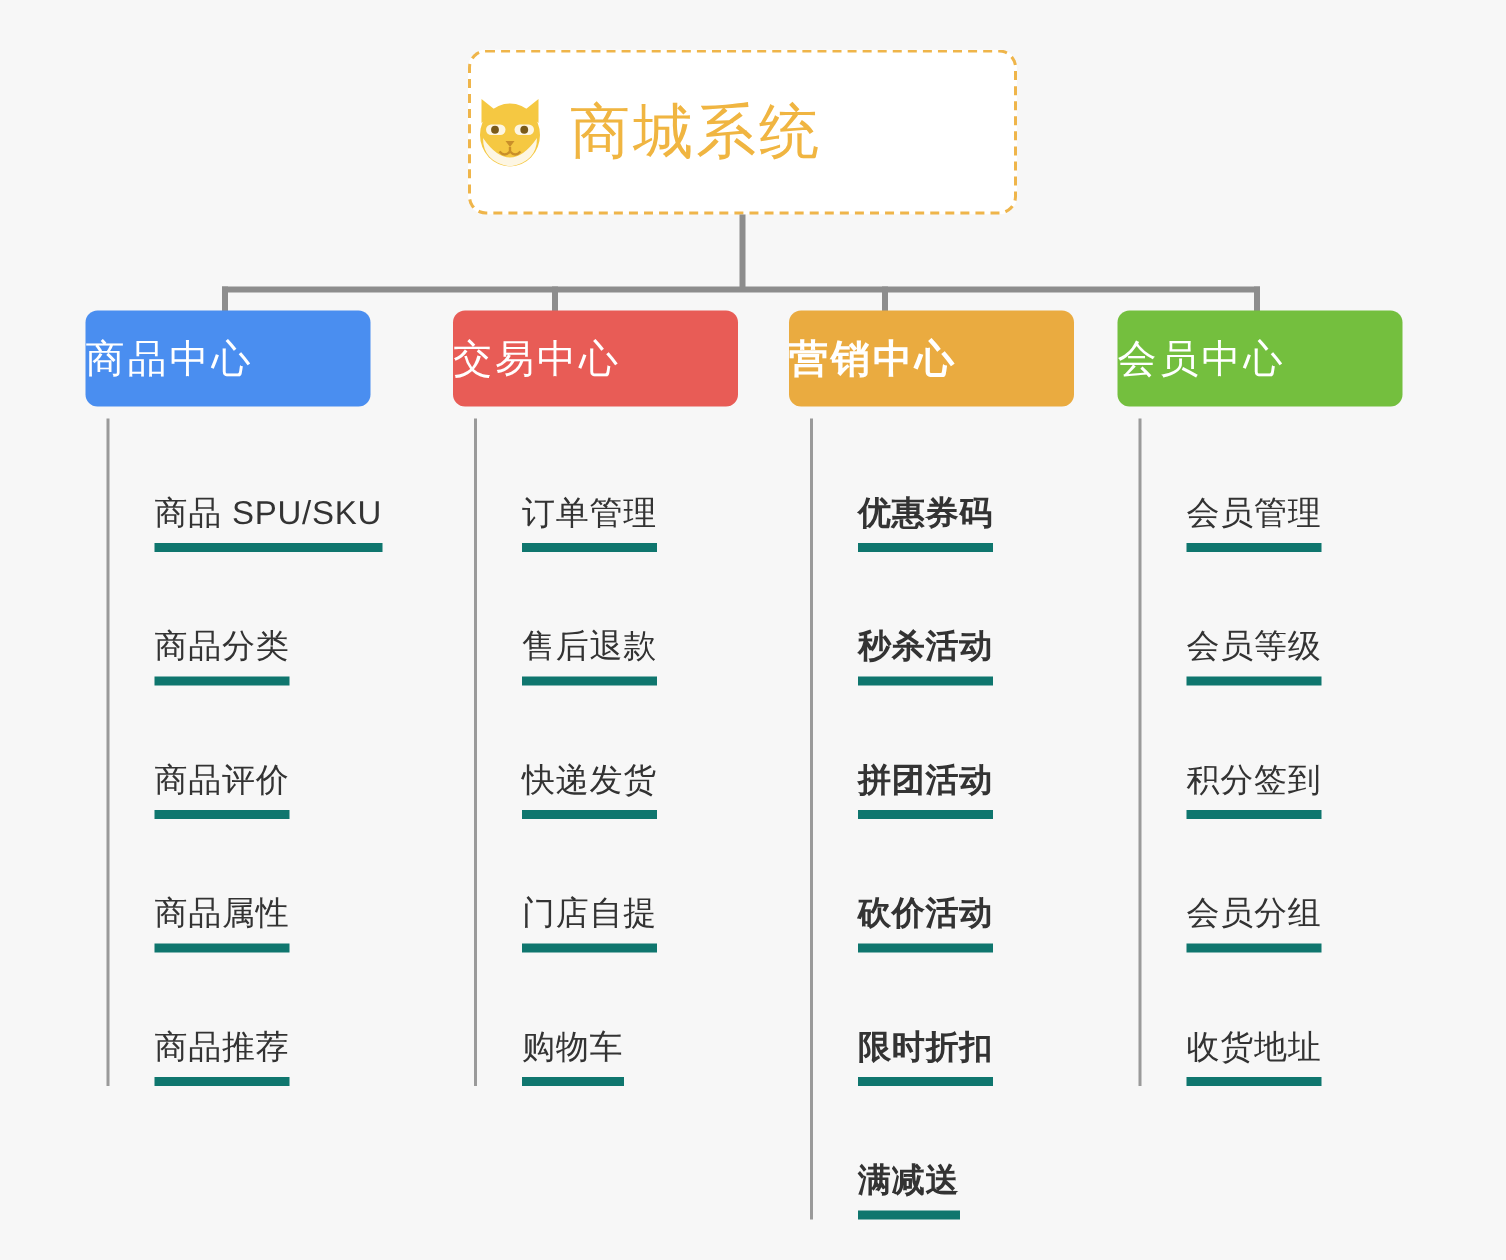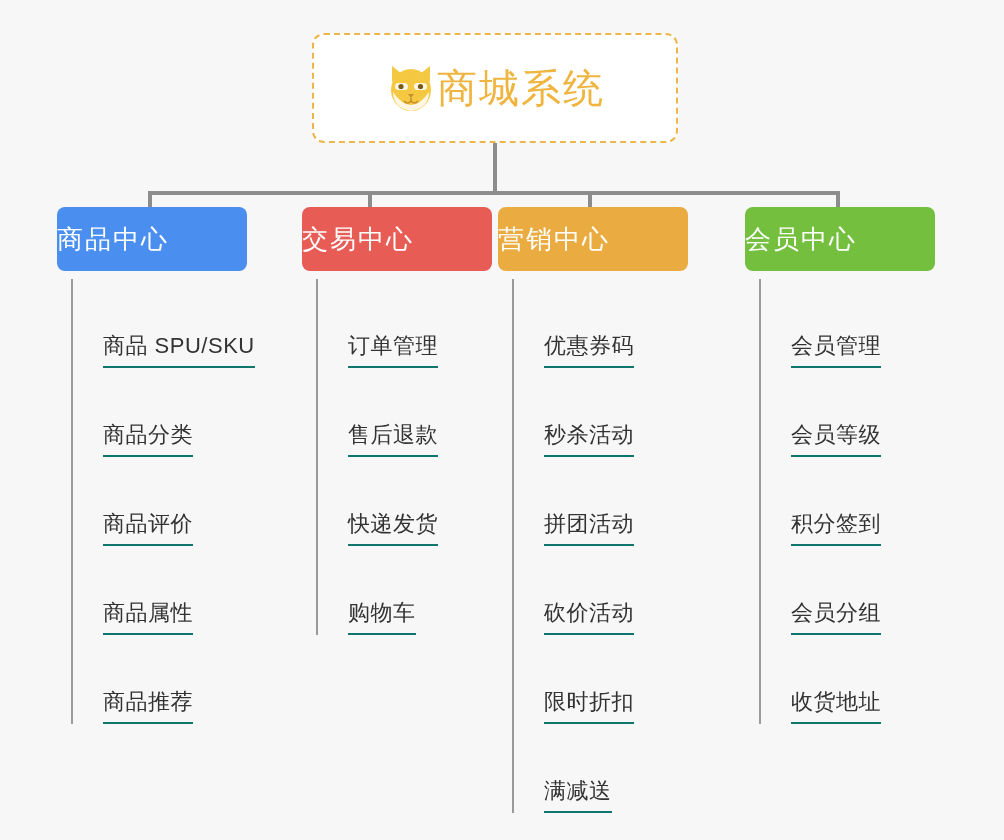--- a/index.html
+++ b/index.html
@@ -25,21 +25,21 @@
     left: 312px;
     top: 33px;
     width: 366px;
     height: 110px;
     box-sizing: border-box;
     background: #ffffff;
     border: 2px dashed #efb54a;
     border-radius: 12px;
     display: flex;
     align-items: center;
-    justify-content: center;
+    gap: 14px;
   }
   .root-title {
     font-size: 40px;
     color: #f0b541;
     letter-spacing: 2px;
     line-height: 1;
     white-space: nowrap;
   }
   .dog-icon {
     width: 52px;
@@ -99,21 +99,21 @@
     height: 89px;
     position: relative;
     display: flex;
     align-items: flex-end;
     box-sizing: border-box;
   }
   .leaf-label {
     display: inline-block;
     margin-left: 28px;
     padding-bottom: 5px;
-    border-bottom: 2px solid #0f766e;
+    border-bottom: 6px solid #0f766e;
     font-size: 22px;
     color: #333333;
     white-space: nowrap;
     letter-spacing: 0.5px;
     text-align: right;
   }
 </style>
 </head>
 <body>
 
@@ -177,26 +177,29 @@
       <div class="leaf">
           <span class="leaf-label">订单管理</span>
         </div>
       <div class="leaf">
           <span class="leaf-label">售后退款</span>
         </div>
       <div class="leaf">
           <span class="leaf-label">快递发货</span>
         </div>
       <div class="leaf">
+          <span class="leaf-label">门店自提</span>
+        </div>
+      <div class="leaf">
           <span class="leaf-label">购物车</span>
         </div>
     </div>
   </div>
 
-  <div class="column" style="left:498px;">
+  <div class="column" style="left:526px;font-weight:bold;">
     <div class="cat-header" style="background:#eaab40;">
       <span>营销中心</span>
     </div>
     <div class="items">
       <div class="leaf">
           <span class="leaf-label">优惠券码</span>
         </div>
       <div class="leaf">
           <span class="leaf-label">秒杀活动</span>
         </div>

